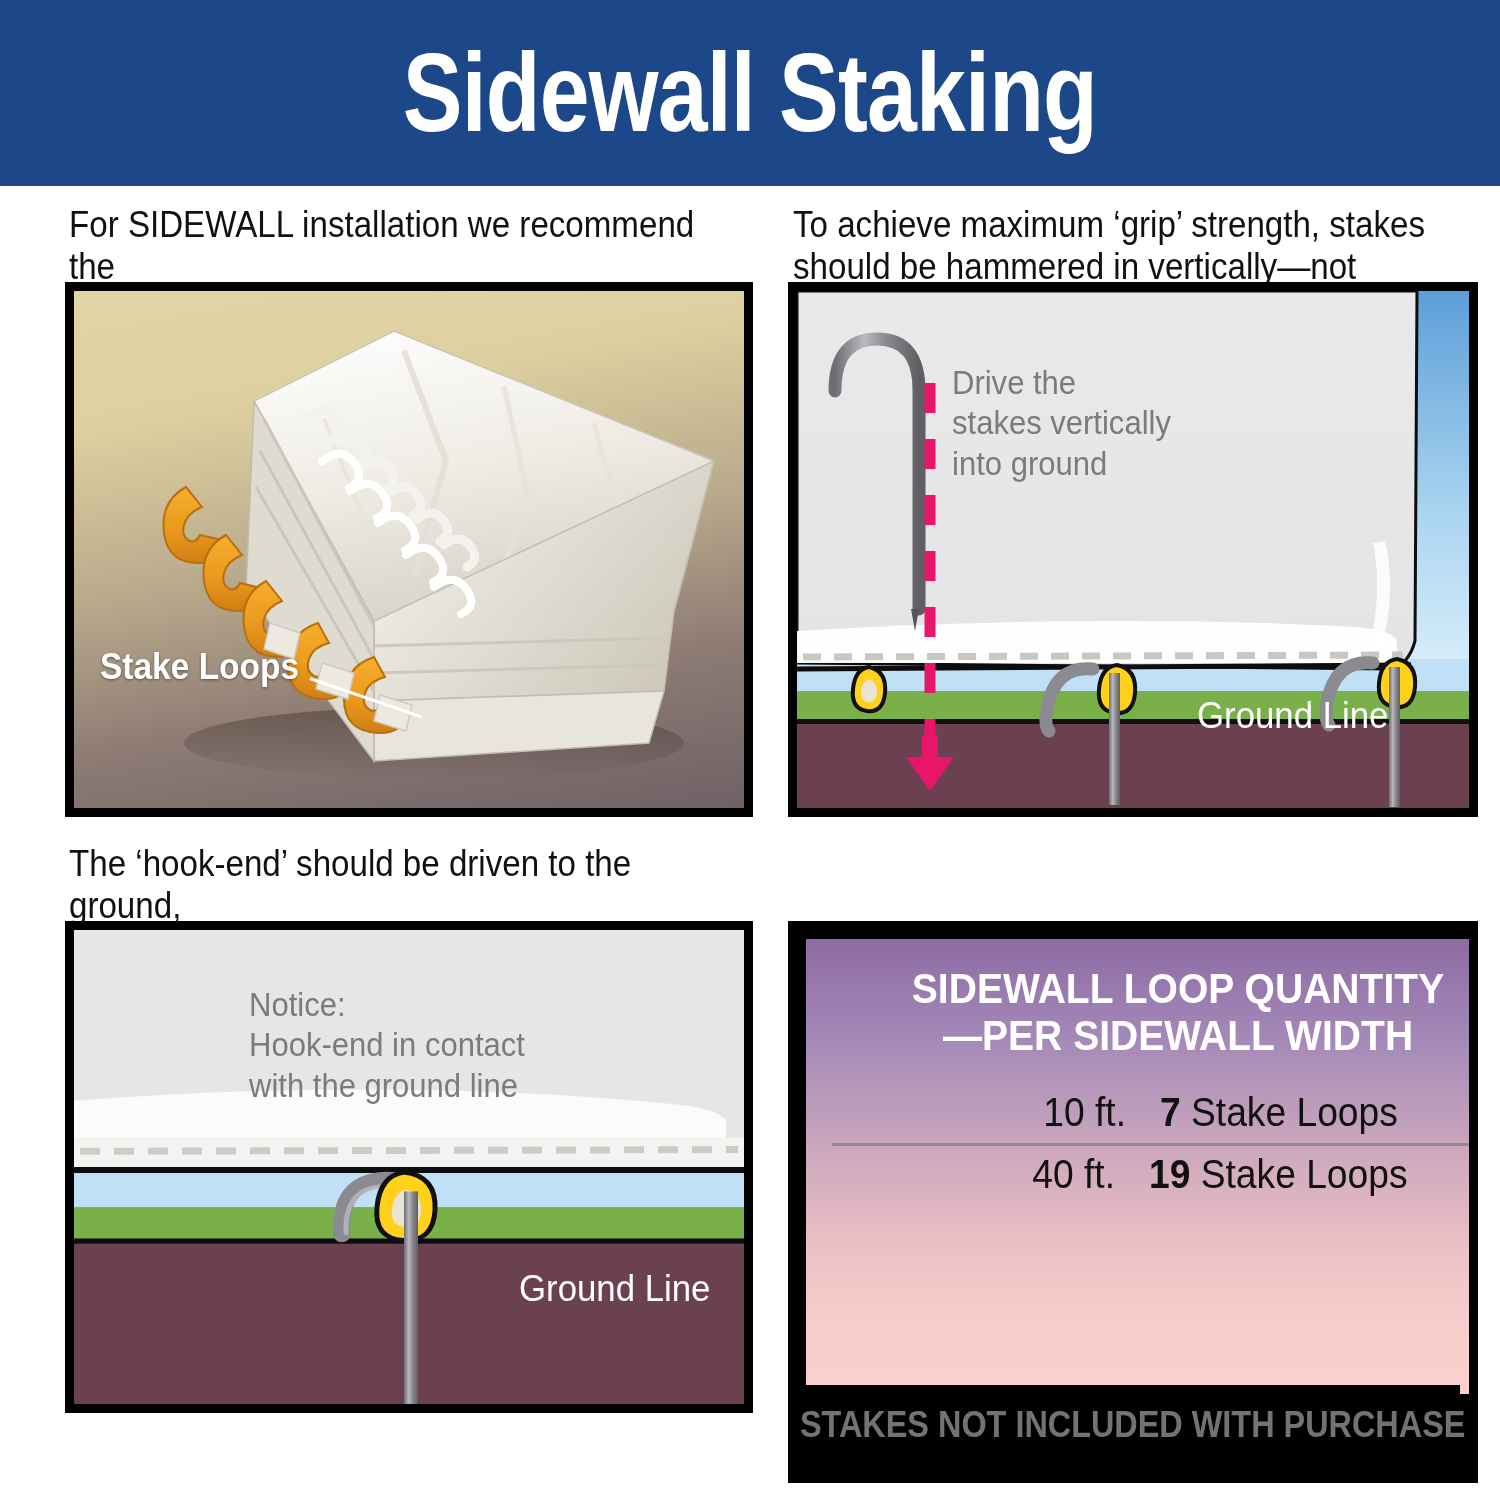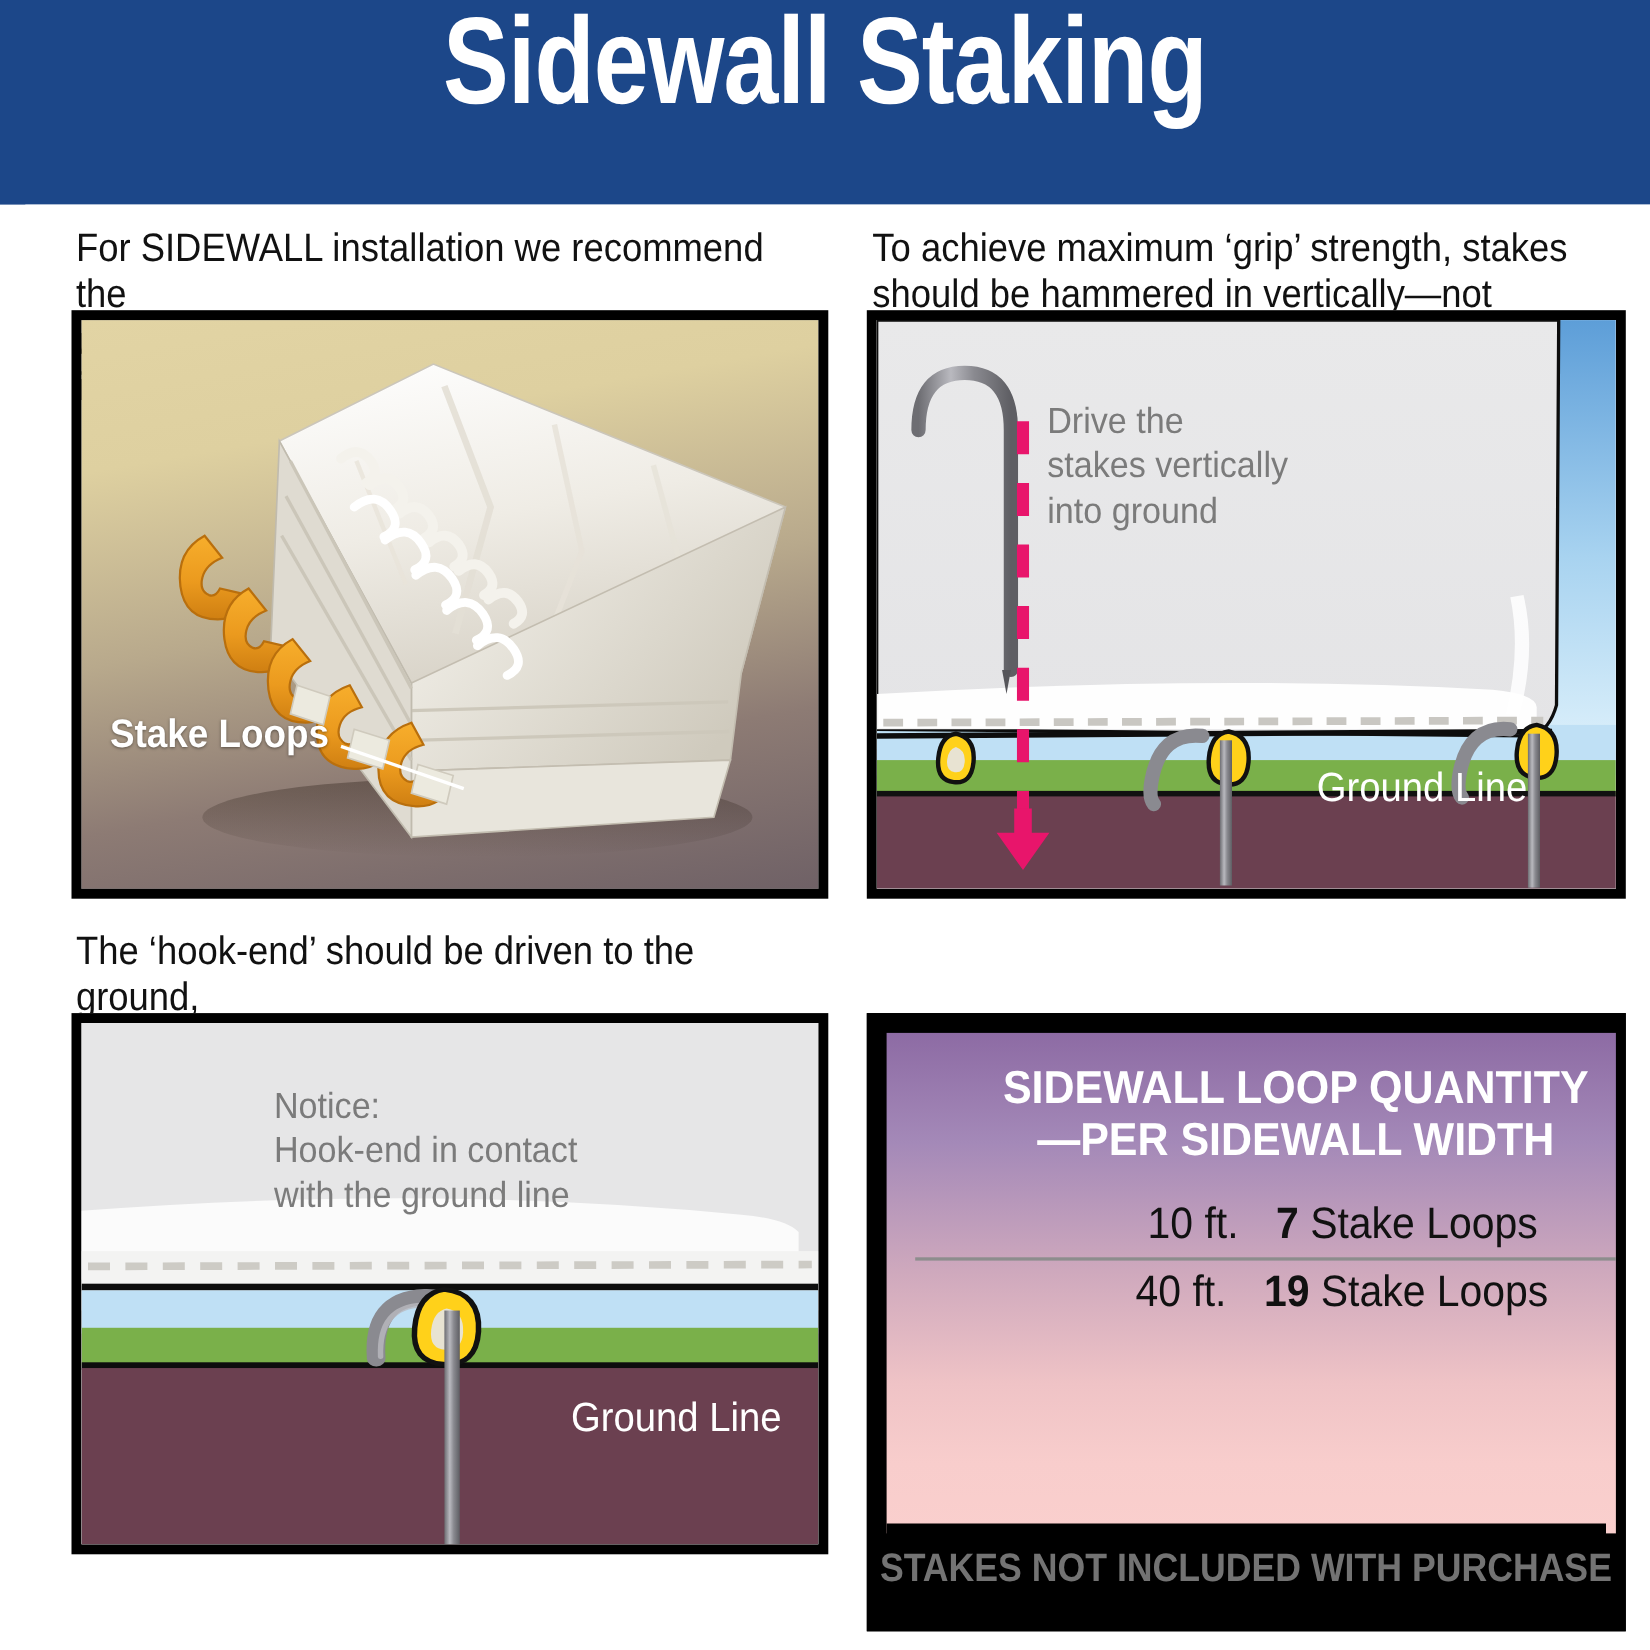--- a/index.html
+++ b/index.html
@@ -16,20 +16,21 @@
   }
 
   
   .banner {
     position: absolute;
     left: 0; top: 0;
     width: 1500px;
     height: 186px;
     background: #1c4789;
     display: flex;
+    align-items: center;
     justify-content: center;
   }
   .banner-title {
     color: #ffffff;
     font-size: 112px;
     font-weight: bold;
     letter-spacing: -1px;
     transform: scaleX(0.80);
     transform-origin: center center;
     white-space: nowrap;

